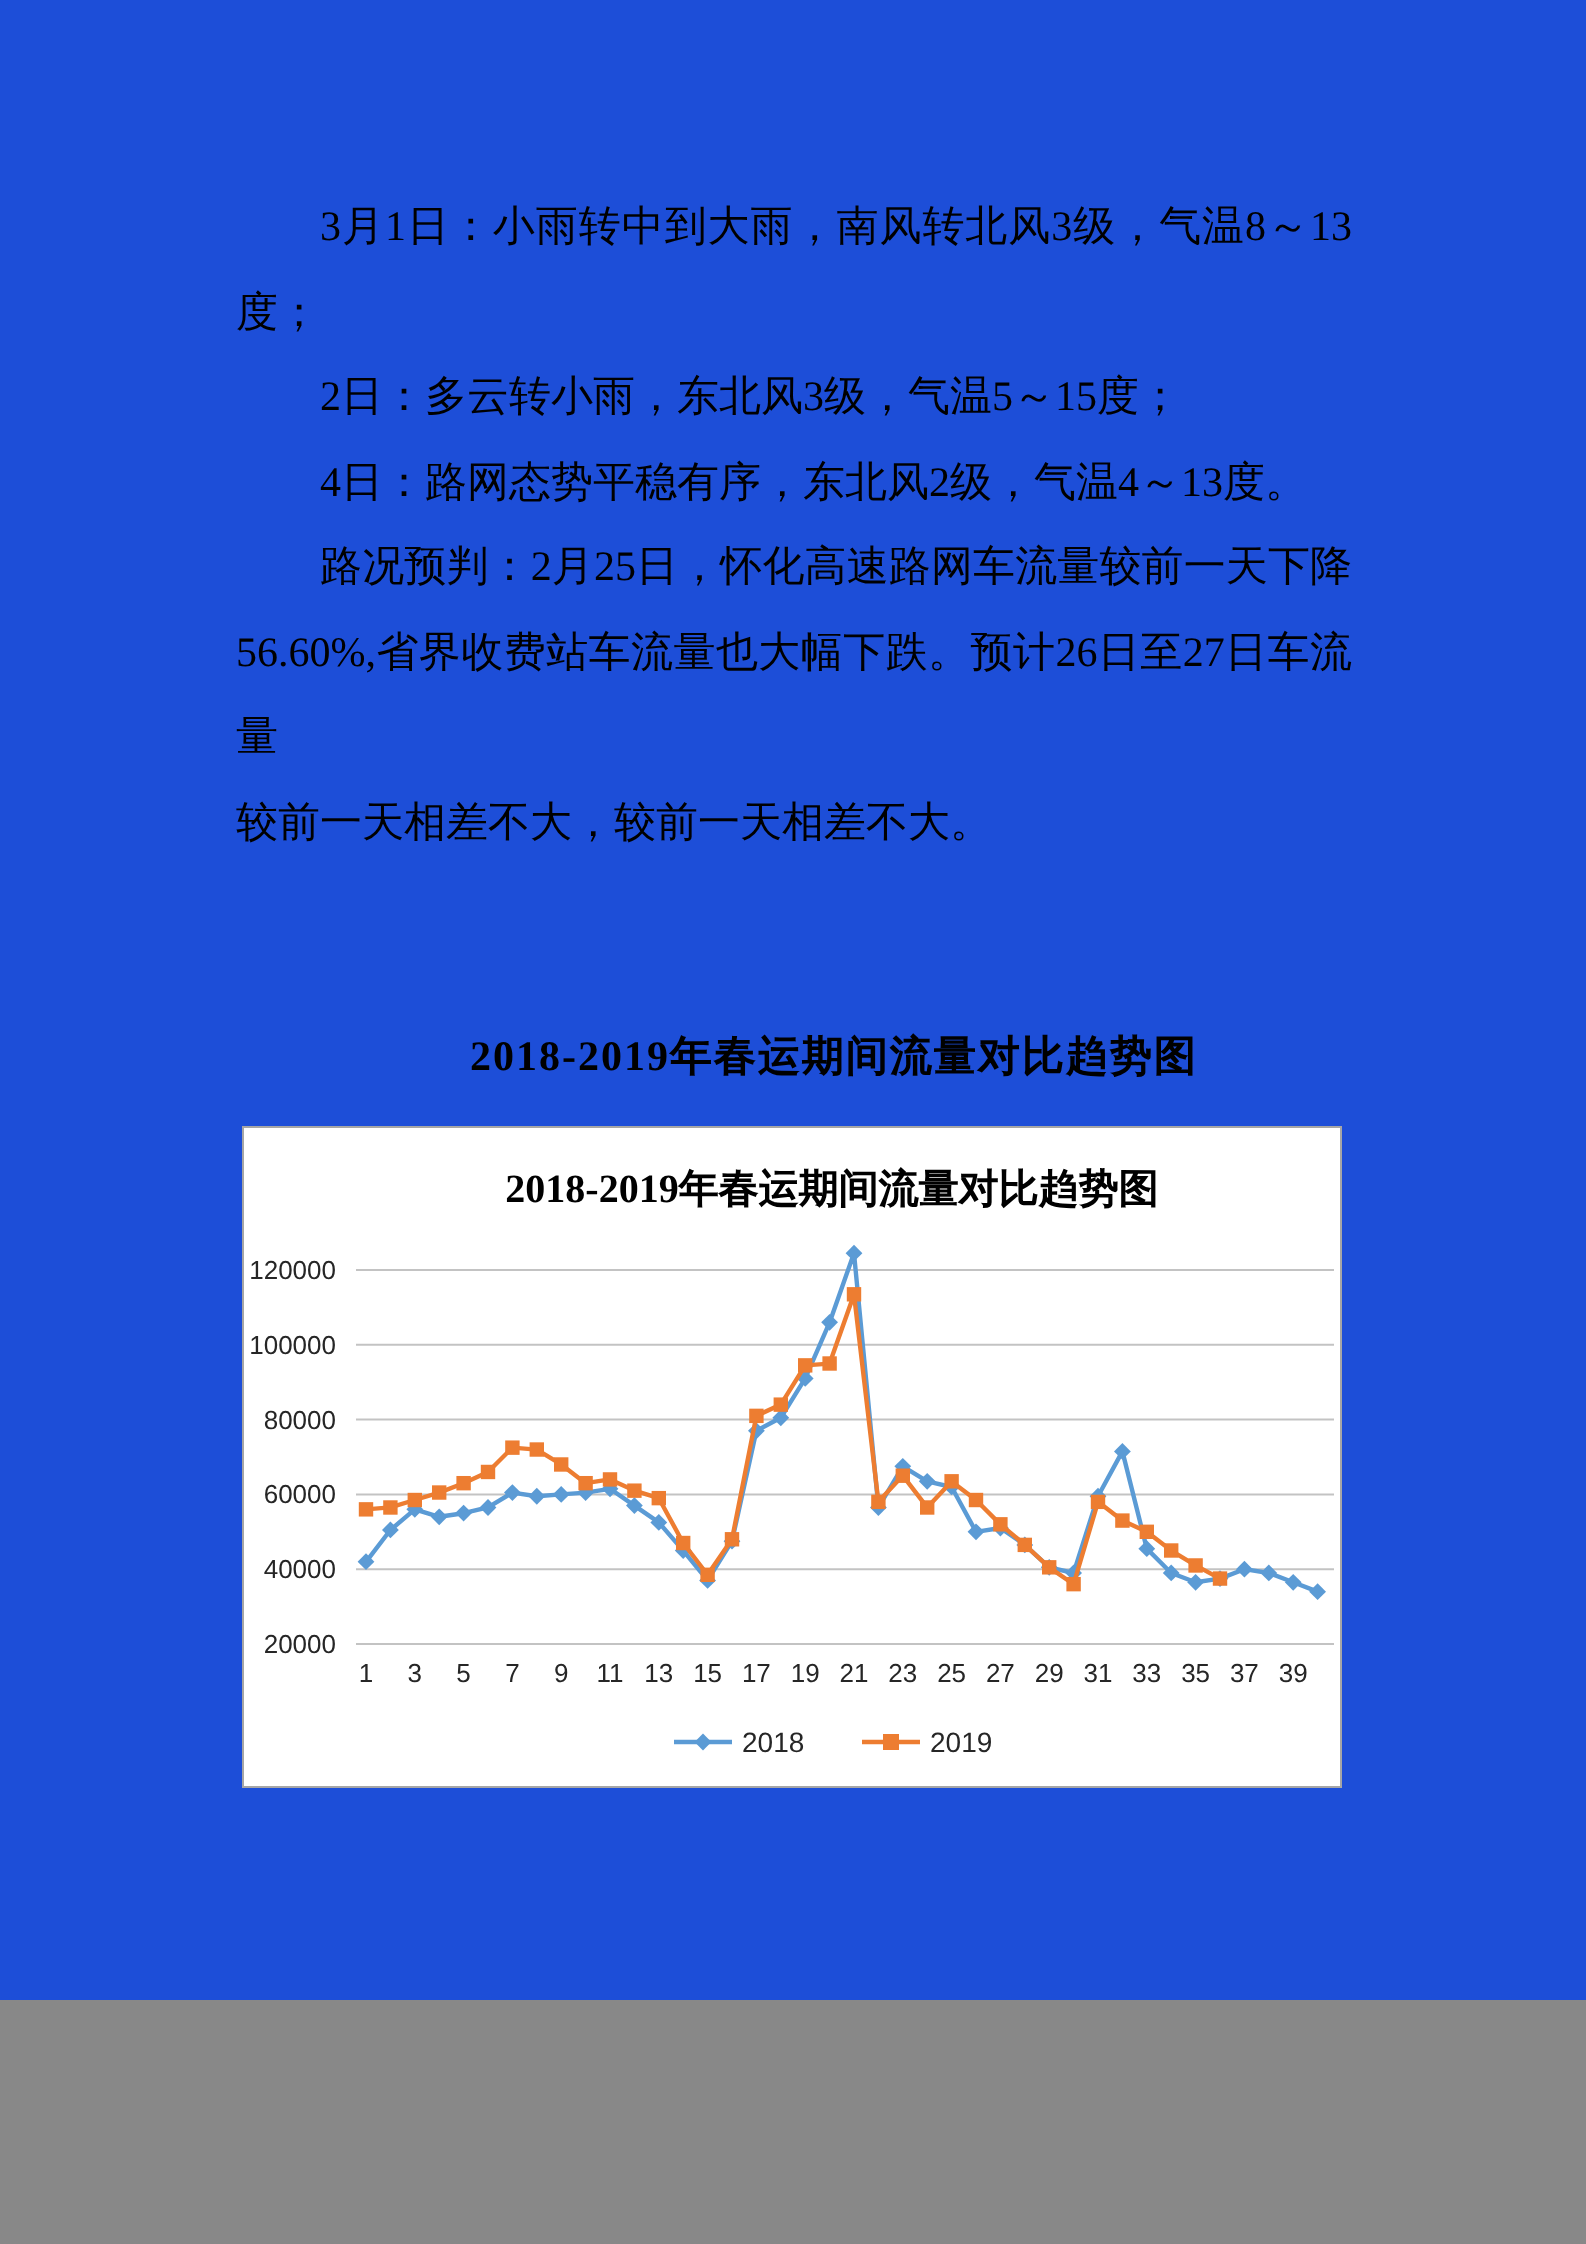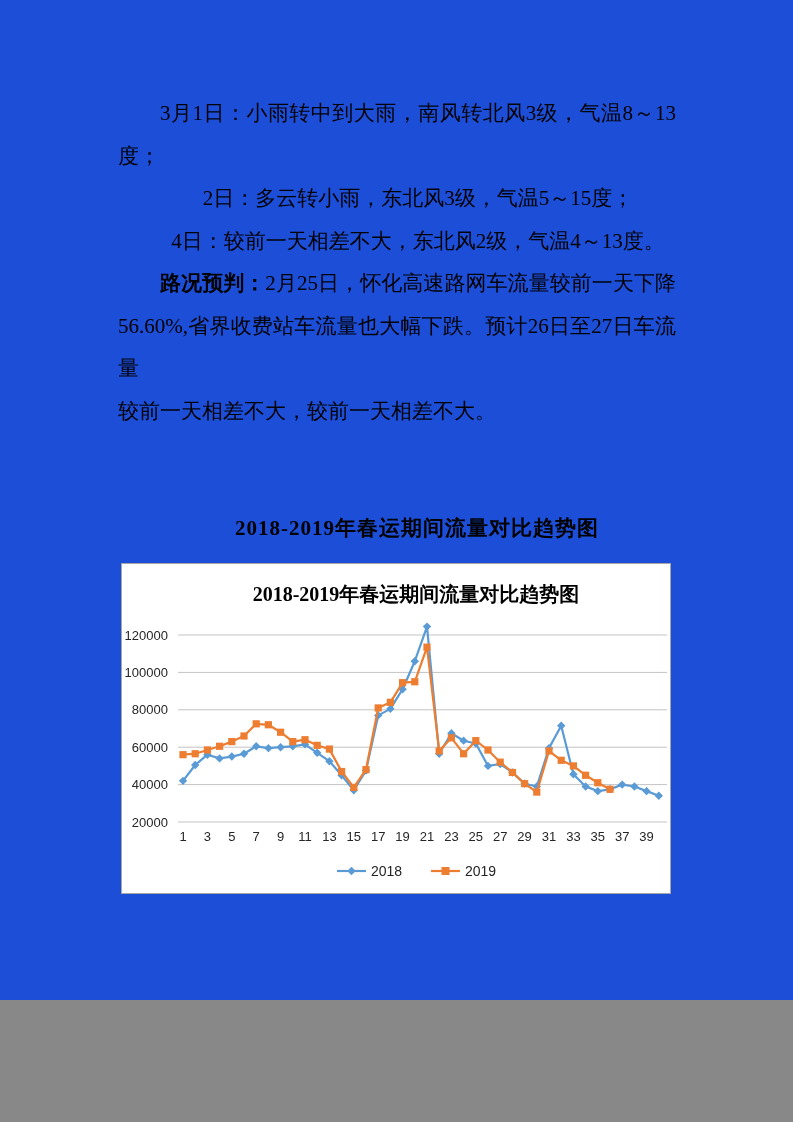--- a/index.html
+++ b/index.html
@@ -12,27 +12,27 @@
     font-family:"Liberation Serif","DejaVu Serif",serif;
     color:#000;
   }
   
   .doc-text{
     position:absolute;
     left:118px;top:92px;width:558px;
     font-size:21px;line-height:42.5px;
   }
   .doc-line{white-space:nowrap;}
-  .doc-line.indent{text-indent:42px;text-align:center;}
+  .doc-line.indent{text-indent:42px;}
   .doc-line.fill{
     white-space:normal;
     text-align:justify;
     text-align-last:justify;
   }
-  .doc-line b{font-weight:bold;}
+  .doc-line b{font-weight:normal;}
   
   .chart-caption{
     position:absolute;
     left:41px;top:514px;width:752px;
     text-align:center;
     font-size:21px;font-weight:bold;
     letter-spacing:1px;
   }
   
   .chart-box{
@@ -59,21 +59,21 @@
 </style>
 </head>
 <body>
 
 <div class="page">
 
   <div class="doc-text" id="doc-text">
       <div class="doc-line indent fill">3月1日：小雨转中到大雨，南风转北风3级，气温8～13</div>
       <div class="doc-line">度；</div>
       <div class="doc-line indent">2日：多云转小雨，东北风3级，气温5～15度；</div>
-      <div class="doc-line indent">4日：较前一天相差不大，东北风2级，气温4～13度。</div>
+      <div class="doc-line indent">4日：路网态势平稳有序，东北风2级，气温4～13度。</div>
       <div class="doc-line indent fill"><b>路况预判：</b>2月25日，怀化高速路网车流量较前一天下降</div>
       <div class="doc-line fill">56.60%,省界收费站车流量也大幅下跌。预计26日至27日车流量</div>
       <div class="doc-line">较前一天相差不大，较前一天相差不大。</div>
     </div>
 
   <div class="chart-caption">2018-2019年春运期间流量对比趋势图</div>
 
   <div class="chart-box">
     <svg id="chart-svg" width="548" height="329" viewBox="0 0 548 329">
         <g>

